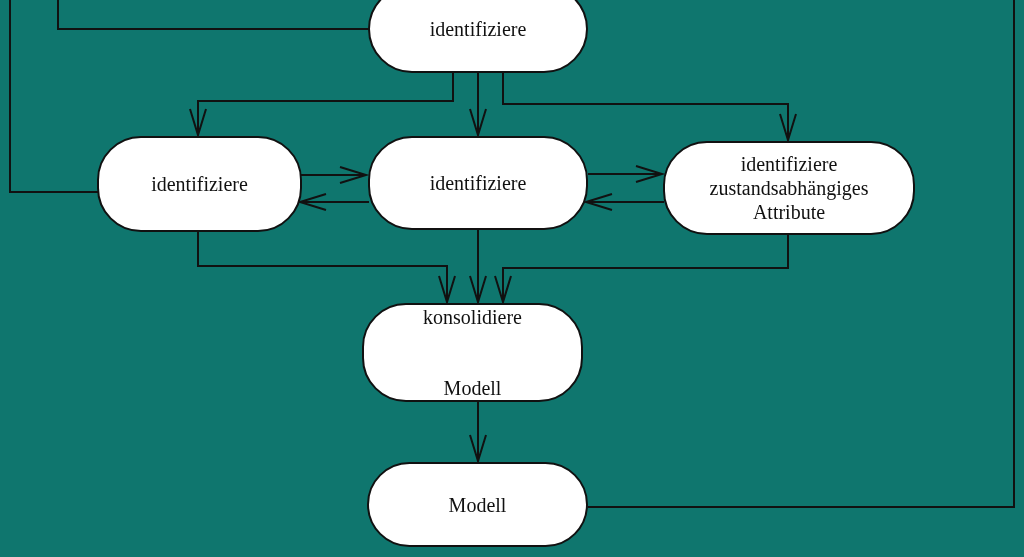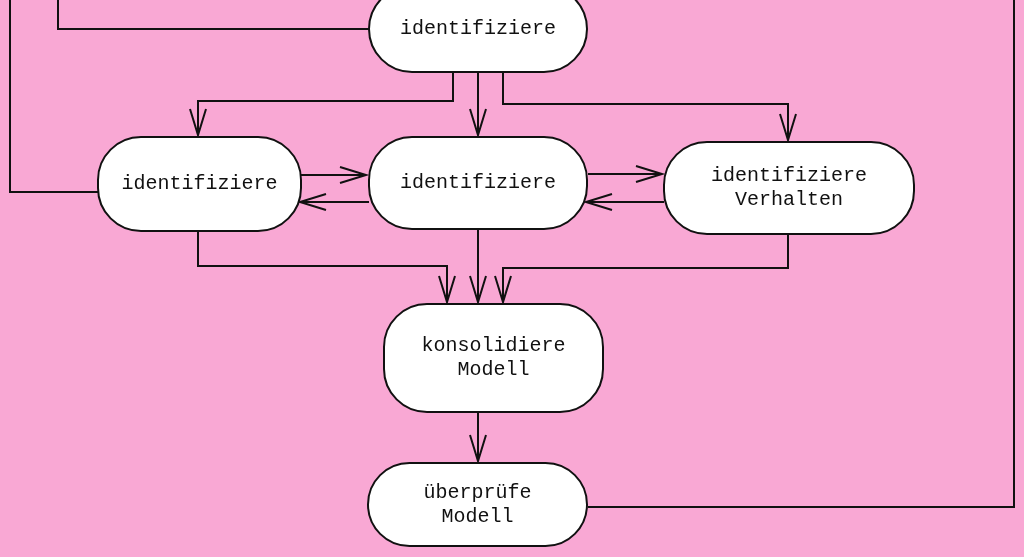--- a/index.html
+++ b/index.html
@@ -4,23 +4,23 @@
 <style>
   html, body {
     margin: 0;
     padding: 0;
     background: #ffffff;
   }
   #stage {
     position: relative;
     width: 1024px;
     height: 557px;
-    background: #f9a8d4;
+    background: #0f766e;
     overflow: hidden;
-    font-family: Liberation Mono, monospace;
+    font-family: Liberation Serif, serif;
   }
   #wires {
     position: absolute;
     left: 0;
     top: 0;
     width: 1024px;
     height: 557px;
   }
   #wires polyline {
     fill: none;
@@ -127,26 +127,26 @@
   <div class="node" style="left:97px; top:136px; width:205px; height:96px;">
     <div>identifiziere</div>
   </div>
 
   <div class="node" style="left:368px; top:136px; width:220px; height:94px;">
     <div>identifiziere</div>
   </div>
 
   <div class="node" style="left:663px; top:141px; width:252px; height:94px;">
     <div>identifiziere</div>
-    <div>Verhalten</div>
+    <div>zustandsabhängiges</div>
+    <div>Attribute</div>
   </div>
 
-  <div class="node" style="left:383px; top:303px; width:221px; height:110px;">
+  <div class="node" style="left:362px; top:303px; width:221px; height:99px;justify-content:space-between;">
     <div>konsolidiere</div>
     <div>Modell</div>
   </div>
 
   <div class="node" style="left:367px; top:462px; width:221px; height:85px;">
-    <div>überprüfe</div>
     <div>Modell</div>
   </div>
 
 </div>
 
 </body></html>

